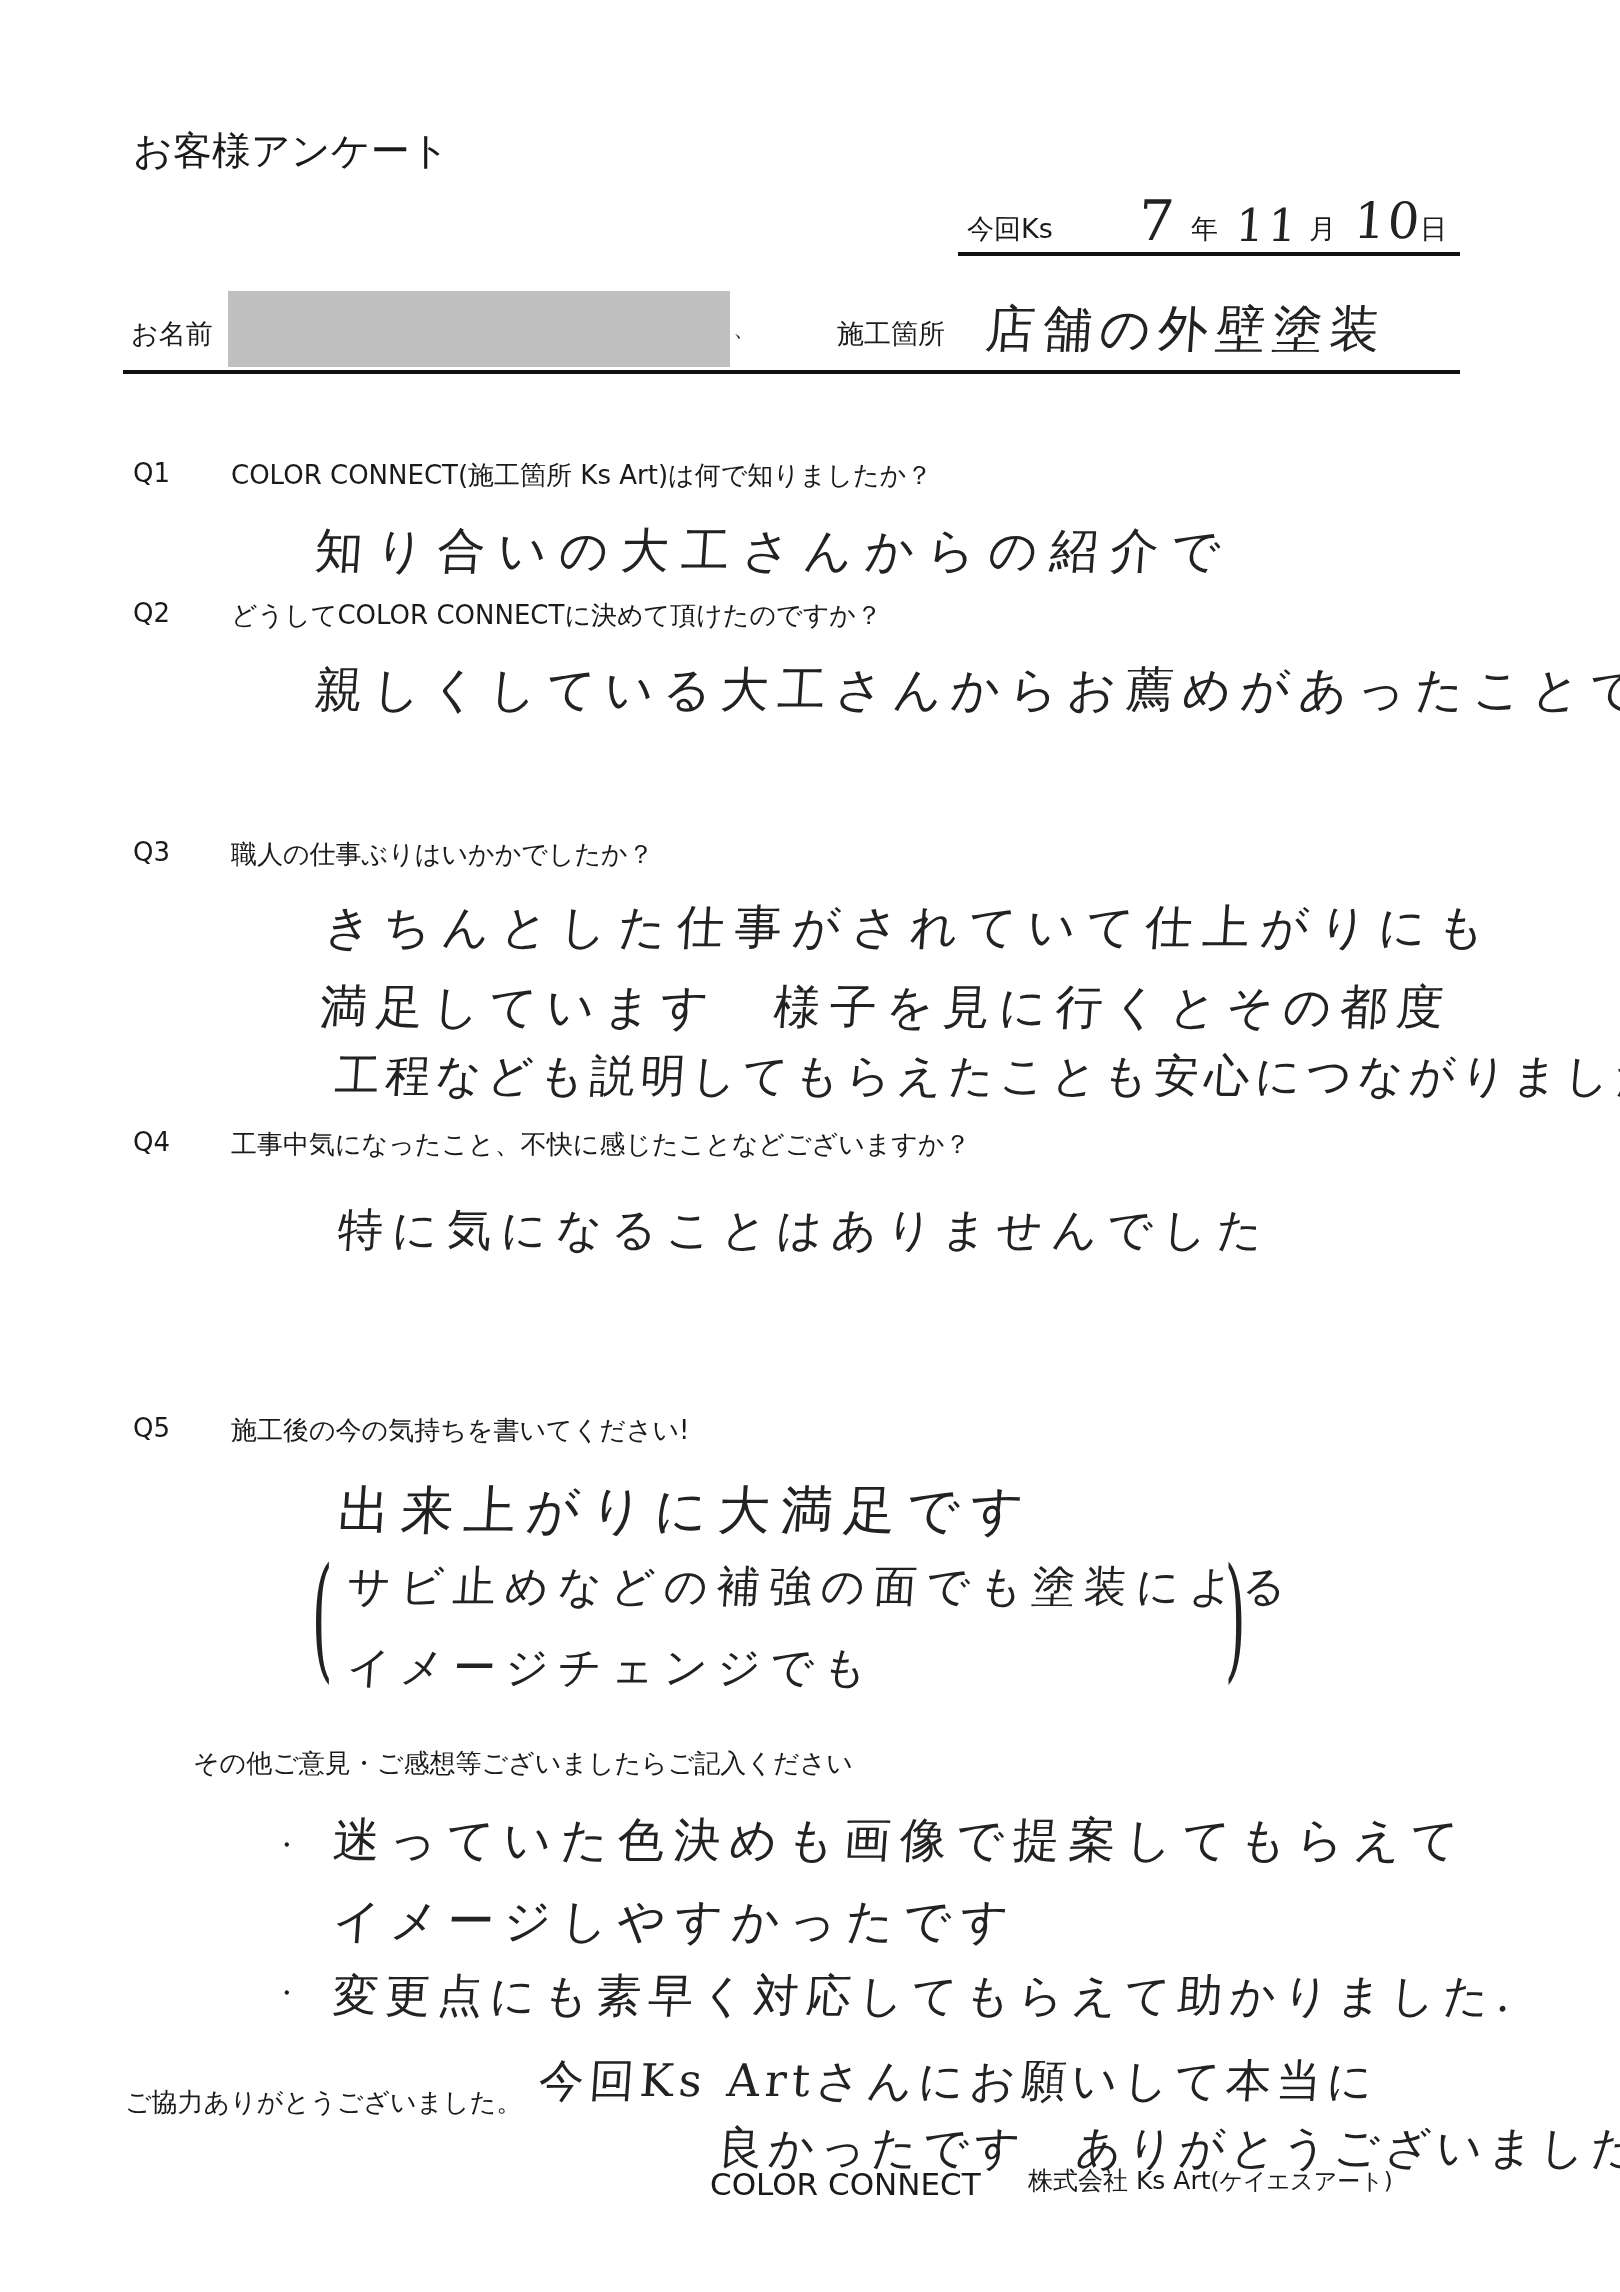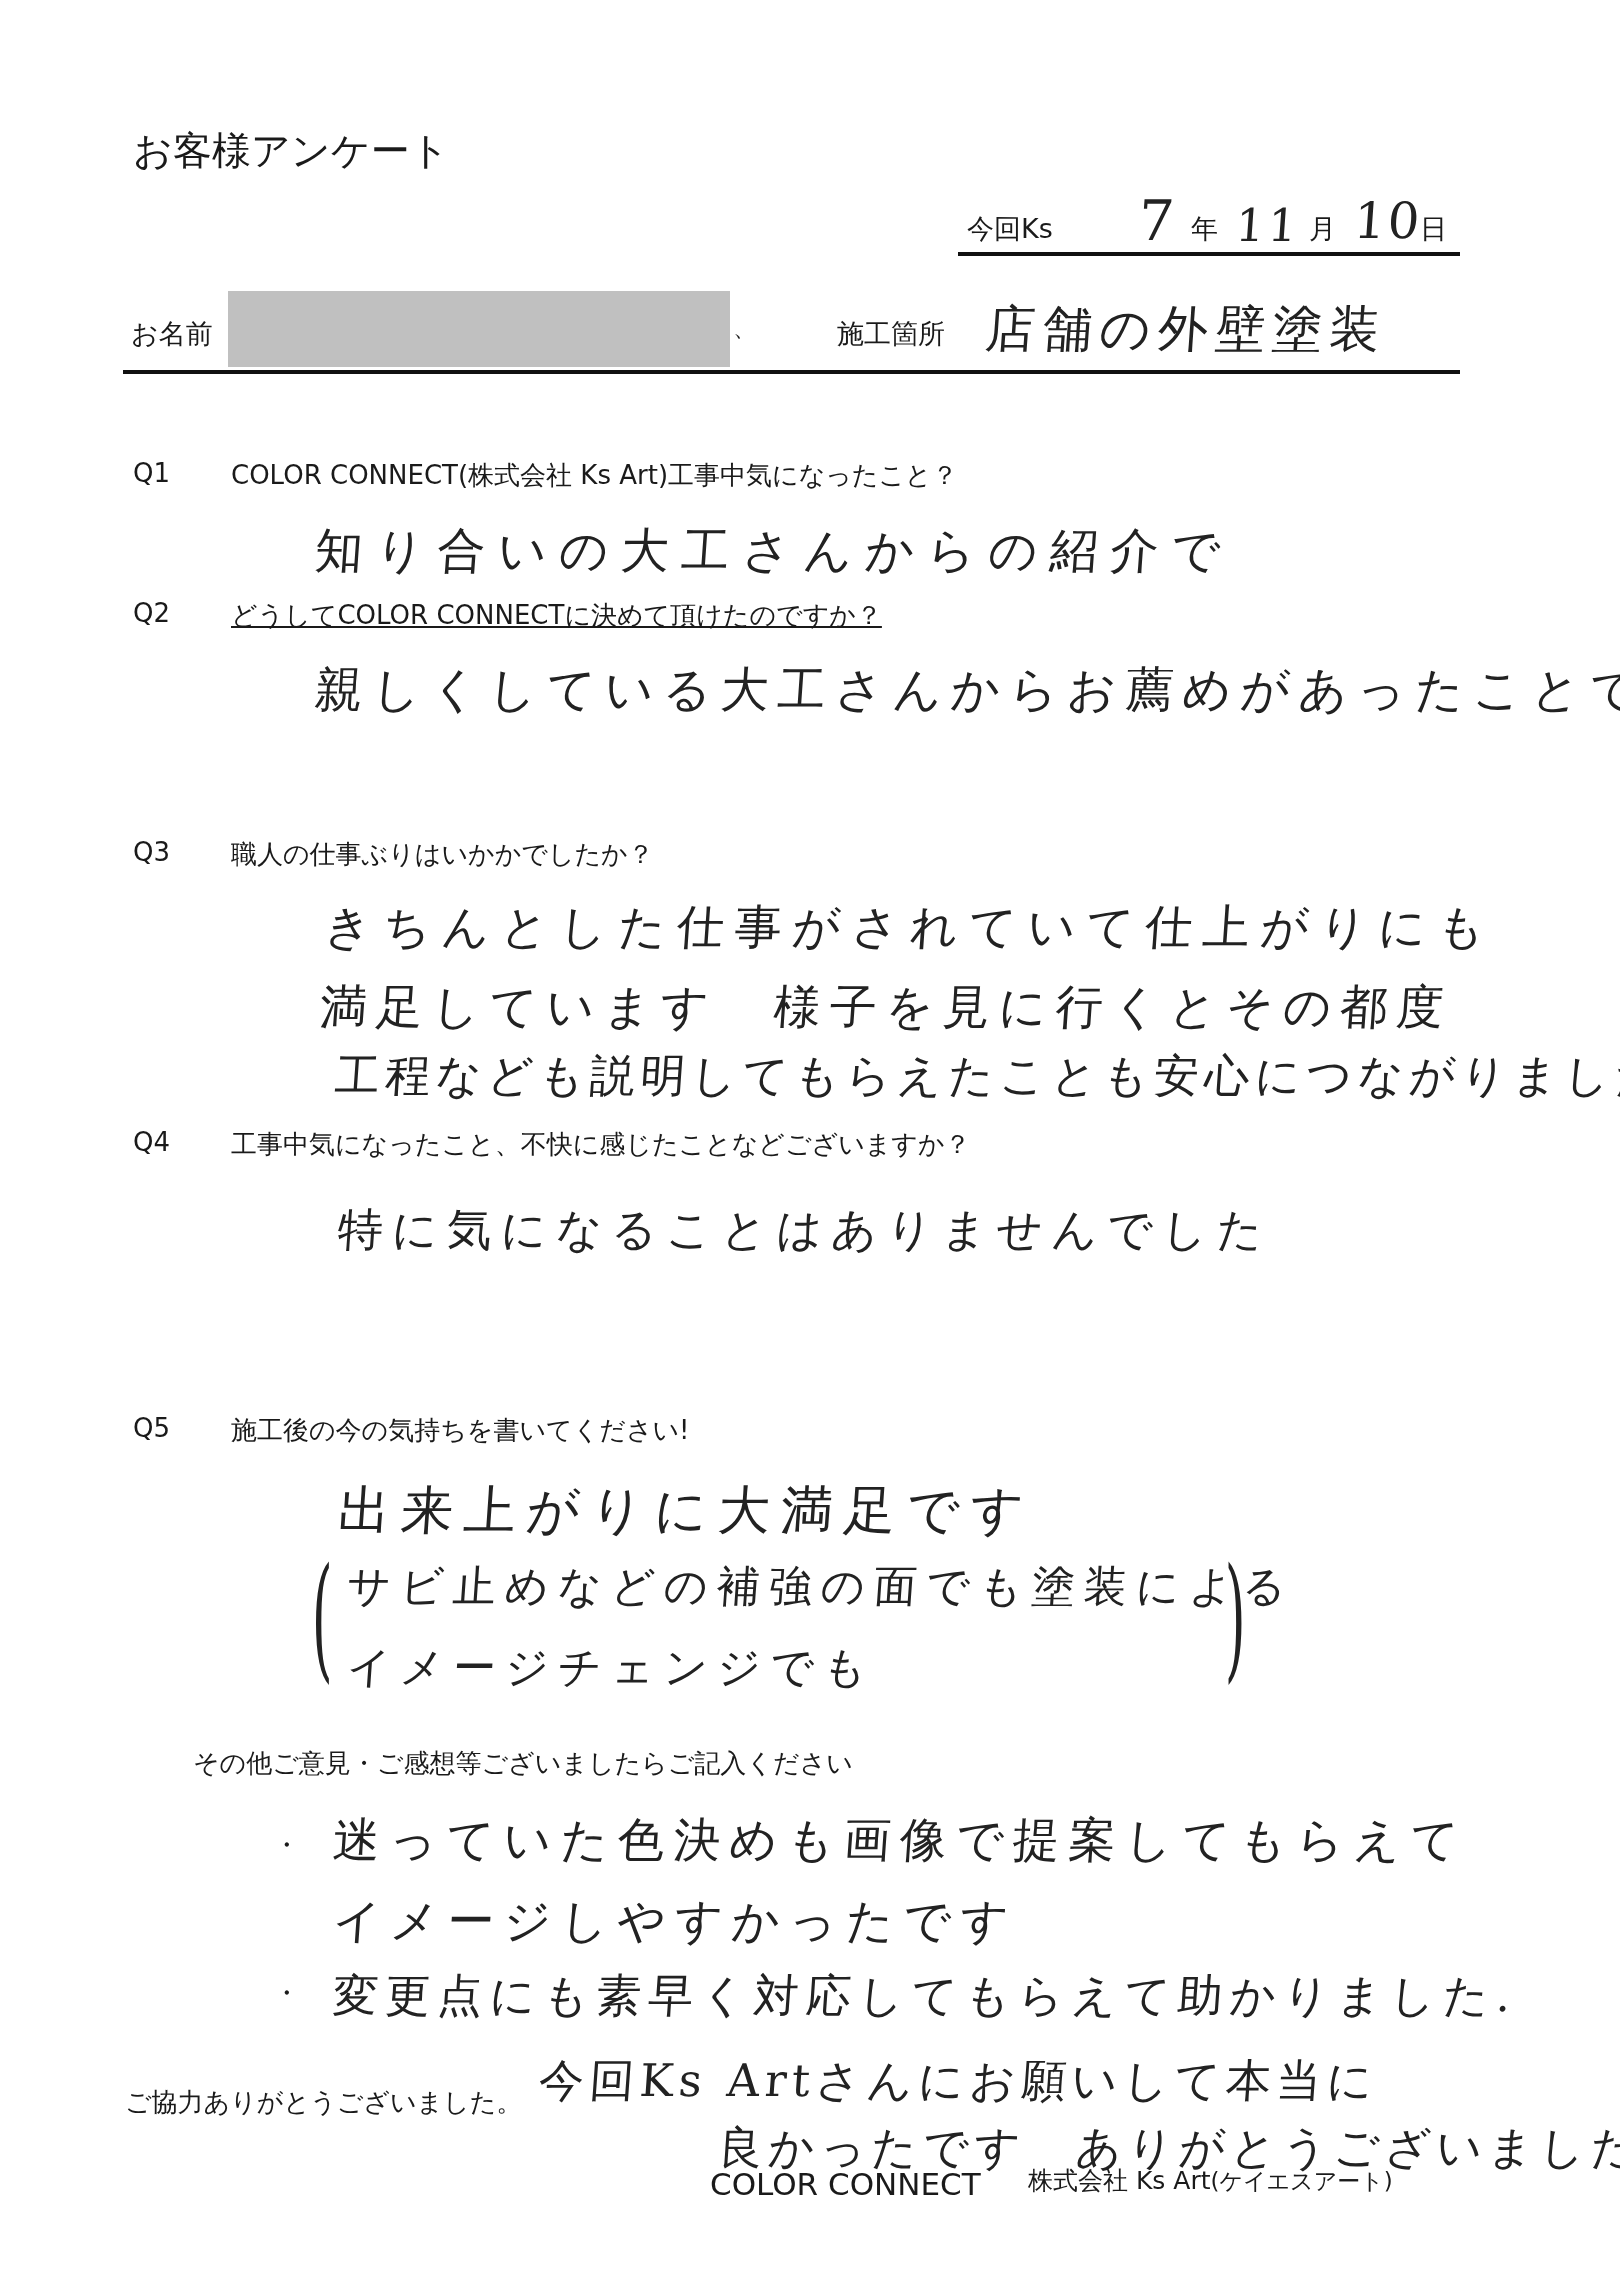--- a/index.html
+++ b/index.html
@@ -36,27 +36,27 @@
   <div class="abs print" style="left:131px;top:316px;font-size:27px;">お名前</div>
   <div class="redact"></div>
   <div class="abs print" style="left:733px;top:313px;font-size:23px;">、</div>
   <div class="abs print" style="left:837px;top:316px;font-size:27px;">施工箇所</div>
   <div class="abs hand" style="left:983px;top:296px;font-size:50px;letter-spacing:7.2px;">店舗の外壁塗装</div>
   <div class="rule" style="left:123px;top:370px;width:1337px;height:3.6px;"></div>
 </div>
 
 <div>
   <div class="abs print qnum" style="top:458px;">Q1</div>
-  <div class="abs print qtext" style="top:458px;">COLOR CONNECT(株式会社 Ks Art)工事中気になったこと？</div>
+  <div class="abs print qtext" style="top:458px;">COLOR CONNECT(施工箇所 Ks Art)は何で知りましたか？</div>
   <div class="abs hand" style="left:313px;top:519px;font-size:48px;">知り合いの大工さんからの紹介で</div>
 </div>
 
 <div>
   <div class="abs print qnum" style="top:598px;">Q2</div>
-  <div class="abs print qtext" style="top:598px;text-decoration:underline;">どうしてCOLOR CONNECTに決めて頂けたのですか？</div>
+  <div class="abs print qtext" style="top:598px;">どうしてCOLOR CONNECTに決めて頂けたのですか？</div>
   <div class="abs hand" style="left:313px;top:658px;font-size:48px;letter-spacing:9px;">親しくしている大工さんからお薦めがあったことで</div>
 </div>
 
 <div>
   <div class="abs print qnum" style="top:837px;">Q3</div>
   <div class="abs print qtext" style="top:837px;">職人の仕事ぶりはいかかでしたか？</div>
   <div class="abs hand" style="left:322px;top:896px;font-size:47px;letter-spacing:10.7px;">きちんとした仕事がされていて仕上がりにも</div>
   <div class="abs hand" style="left:318px;top:976px;font-size:47px;letter-spacing:9px;">満足しています　様子を見に行くとその都度</div>
   <div class="abs hand" style="left:333px;top:1046px;font-size:45px;letter-spacing:5.4px;">工程なども説明してもらえたことも安心につながりました.</div>
 </div>

